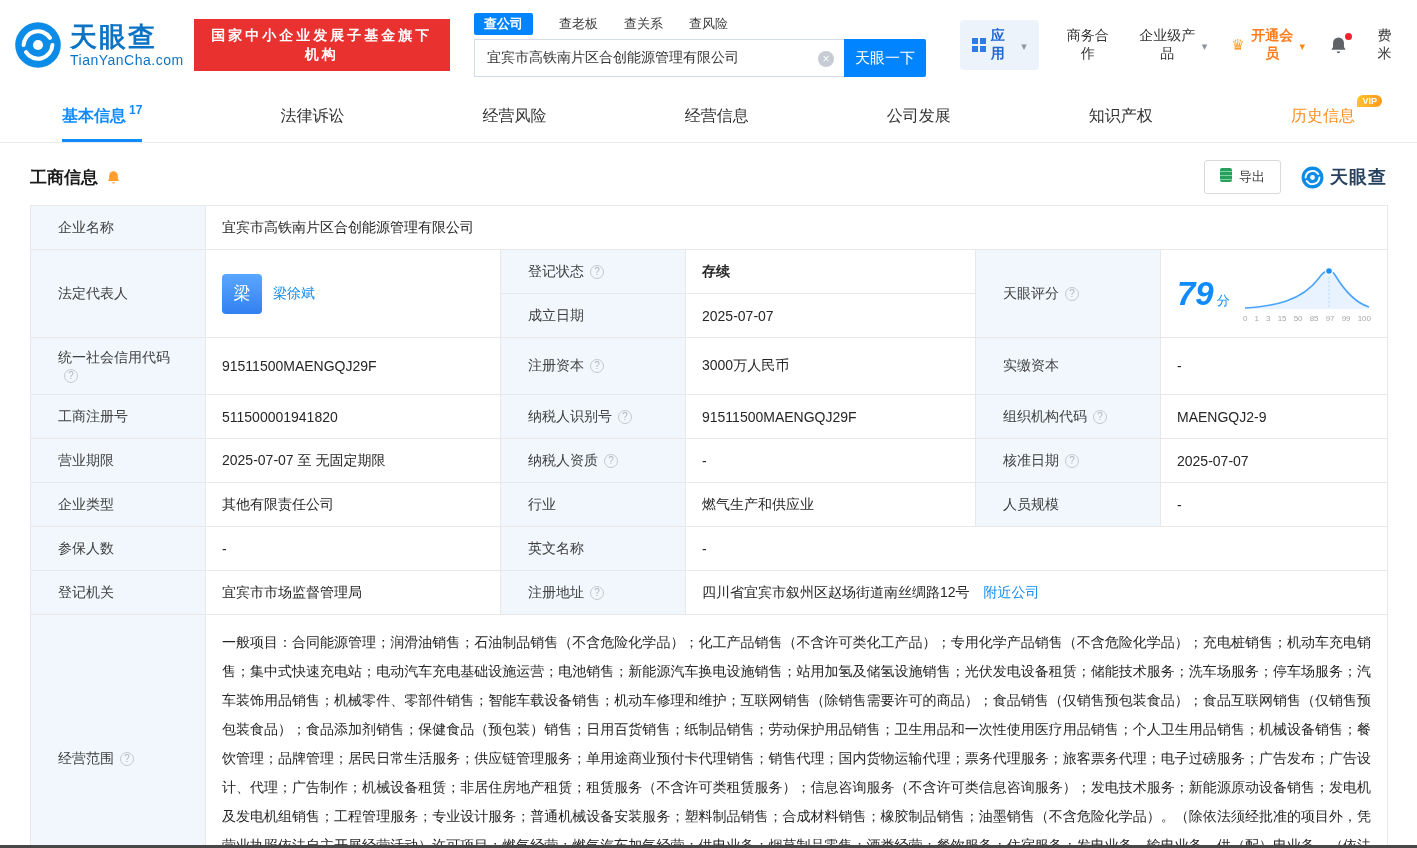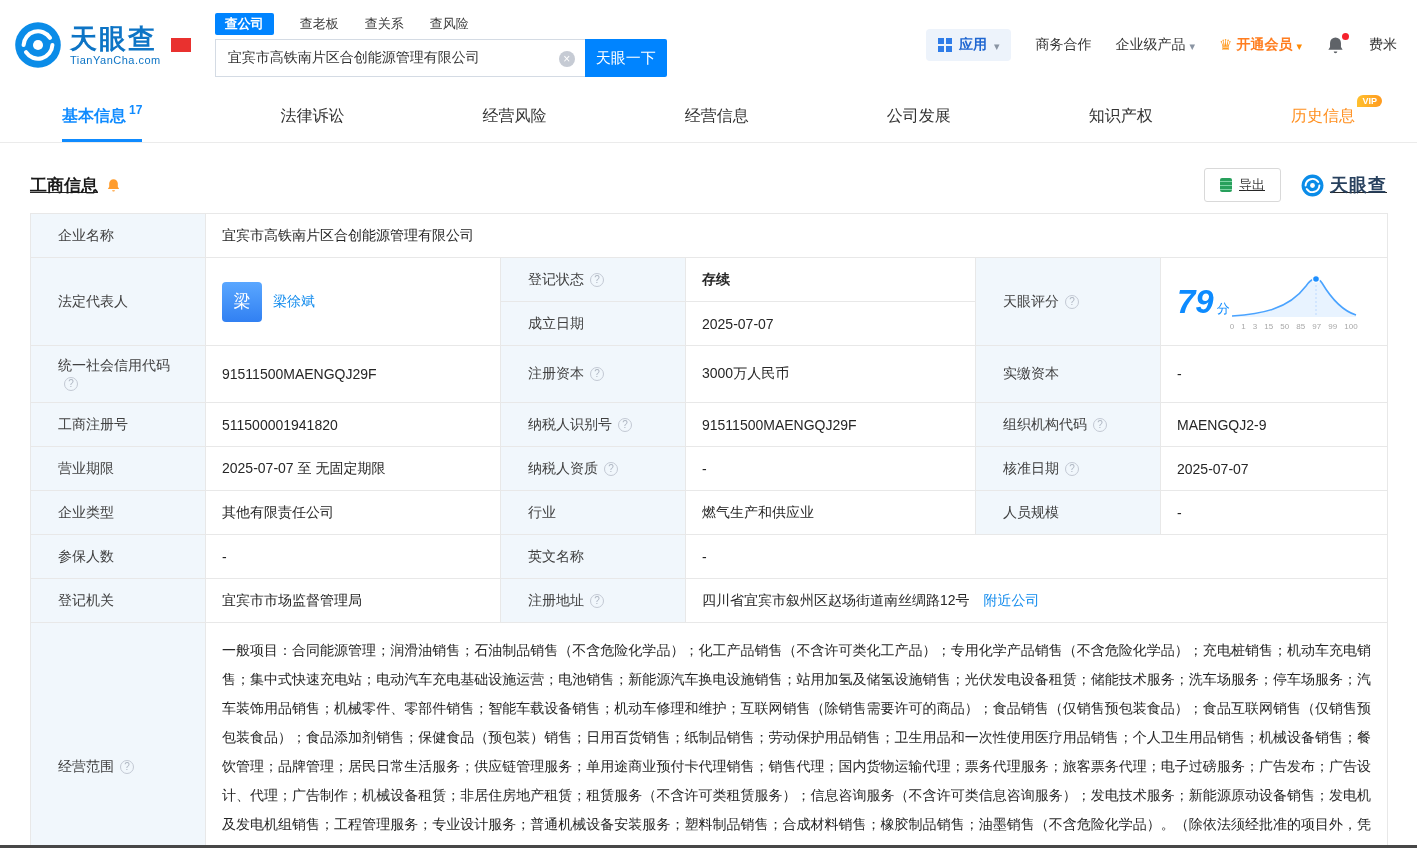--- a/index.html
+++ b/index.html
@@ -5,21 +5,21 @@
   * { box-sizing: border-box; margin: 0; padding: 0; }
   html,body { width:1417px; height:848px; overflow:hidden; background:#fff;
     font-family:"Liberation Sans","DejaVu Sans",sans-serif; color:#262626; font-size:14px; }
   .page { position:relative; width:1417px; height:848px; background:#fff; }
 
   
   .topbar { display:flex; align-items:center; height:90px; padding:0 14px; background:#fff; }
   .logo-wrap { display:flex; align-items:center; gap:8px; cursor:pointer; }
   .logo-icon { width:48px; height:48px; flex:none; }
   .logo-cn { font-size:27px; font-weight:700; color:#0d74c5; letter-spacing:2px; line-height:30px;}
-  .logo-en { font-size:11px; color:#0d74c5; letter-spacing:.5px; }
+  .logo-en { font-size:14px; color:#0d74c5; letter-spacing:.5px; }
   .banner { background:#e9312f; color:#fff; padding:7px 10px; margin-left:10px; line-height:19px;
     font-size:14px; font-weight:700; letter-spacing:3px; text-align:center; }
   .search-block { margin-left:24px; }
   .search-tabs { display:flex; align-items:center; gap:26px; margin-bottom:4px; }
   .stab { font-size:13px; color:#3c3c3c; cursor:pointer; }
   .stab.active { background:#0084ff; color:#fff; padding:2px 10px; border-radius:2px; font-weight:700;}
   .search-row { display:flex; }
   .search-input-wrap { position:relative; width:370px; height:38px; border:1px solid #d4dbe4; border-right:none; background:#fff;}
   .search-input { width:100%; height:100%; border:none; outline:none; padding:0 32px 0 12px; font-size:14px; color:#333;
     font-family:"Liberation Sans","DejaVu Sans",sans-serif;}
@@ -47,45 +47,45 @@
     padding:0 62px; border-bottom:1px solid #ebebeb; background:#fff; }
   .tab { display:flex; align-items:center; font-size:16px; color:#333; cursor:pointer; position:relative; }
   .tab.active { color:#0f8bff; font-weight:700; }
   .tab.active::after { content:""; position:absolute; left:0; right:0; bottom:0; height:3px; background:#0f8bff; }
   .count { font-size:12px; color:#0f8bff; margin-left:3px; vertical-align:super; transform:translateY(-6px); font-weight:600;}
   .tab.history { color:#ff8f1f; }
   .vip-badge { position:absolute; top:5px; right:-27px; background:linear-gradient(90deg,#ffc02e,#ff9a1f);
     color:#fff; font-size:9px; font-weight:700; padding:1px 5px; border-radius:6px 6px 6px 0; }
 
   
-  .section-head { display:flex; align-items:center; margin:25px 30px 11px;text-decoration:underline; }
+  .section-head { display:flex; align-items:center; margin:17px 30px 11px; }
   .section-title { font-size:17px; font-weight:700; color:#1a1a1a; }
   .sub-bell { margin-left:8px; display:flex; cursor:pointer;}
   .spacer { flex:1; }
-  .export-btn { display:flex; align-items:center; gap:7px; border:1px solid #d9d9d9; border-radius:3px;
+  .export-btn { display:flex; gap:7px; border:1px solid #d9d9d9; border-radius:3px;
     background:#fff; padding:7px 15px; font-size:13px; color:#404040; cursor:pointer; font-family:inherit;}
   .excel-icon { width:12px; height:14px; border-radius:2px;
     background:repeating-linear-gradient(180deg,#28a05c 0 3px,#7fd4a6 3px 4px); }
   .wm-logo { display:flex; align-items:center; gap:6px; margin-left:20px; }
   .wm-text { font-size:18px; font-weight:700; color:#28415e; letter-spacing:1px;}
 
   
   table.info { border-collapse:collapse; table-layout:fixed; width:1357px; margin:0 30px; }
   .info td { border:1px solid #e8e8e8; padding:11px 16px; font-size:14px; vertical-align:middle; color:#262626; }
   .info td.lbl { background:#f1f7fc; color:#404040;padding-left:27px; }
   .info tr { height:44px; }
   .help { display:inline-block; width:14px; height:14px; border:1px solid #c3c9d4; border-radius:50%;
     color:#aeb6c2; font-size:10px; line-height:12px; text-align:center; margin-left:6px; vertical-align:1px; cursor:pointer;}
   .help::before { content:"?"; }
   .green { color:#00b362; font-weight:600;margin-left:31px; }
   .link { color:#128bed; cursor:pointer; text-decoration:none; }
   .rep-flex { display:flex; align-items:center; }
   .avatar { width:40px; height:40px; border-radius:4px; background:linear-gradient(180deg,#5aa7ff,#3180f2);
     color:#fff; font-size:17px; display:flex; align-items:center; justify-content:center; margin-right:11px; flex:none;}
-  .score-flex { display:flex; align-items:center; }
+  .score-flex { display:flex; align-items:center; justify-content:space-between; }
   .score-num { white-space:nowrap; }
   .score-num .num { font-size:33px; font-weight:700; font-style:italic; color:#0d8bff; }
   .score-num .unit { font-size:13px; color:#0d8bff; margin-left:3px; }
   .ticks { display:flex; justify-content:space-between; width:128px; font-size:8px; color:#a8a8a8; margin-top:1px;}
   .addr-link { margin-left:10px; }
   td.scope { line-height:29px; text-align:justify; padding:13px 16px; vertical-align:top;}
   .bottom-strip { position:absolute; left:0; right:0; bottom:0; height:3px; background:#474747; z-index:5;}
 </style>
 </head>
 <body>
@@ -100,20 +100,21 @@
         <path d="M32 20a12 12 0 0 1-22 6" stroke="#fff" stroke-width="3.4" fill="none" stroke-linecap="round"></path>
         <circle cx="20" cy="20" r="4.2" fill="#fff"></circle>
       </svg>
       <div class="logo-text">
         <div class="logo-cn">天眼查</div>
         <div class="logo-en">TianYanCha.com</div>
       </div>
     </div>
 
     <div class="banner">
+      <div>国家中小企业发展子基金旗下机构</div>
     </div>
 
     <div class="search-block">
       <div class="search-tabs">
         <span class="stab active">查公司</span>
         <span class="stab">查老板</span>
         <span class="stab">查关系</span>
         <span class="stab">查风险</span>
       </div>
       <div class="search-row">

